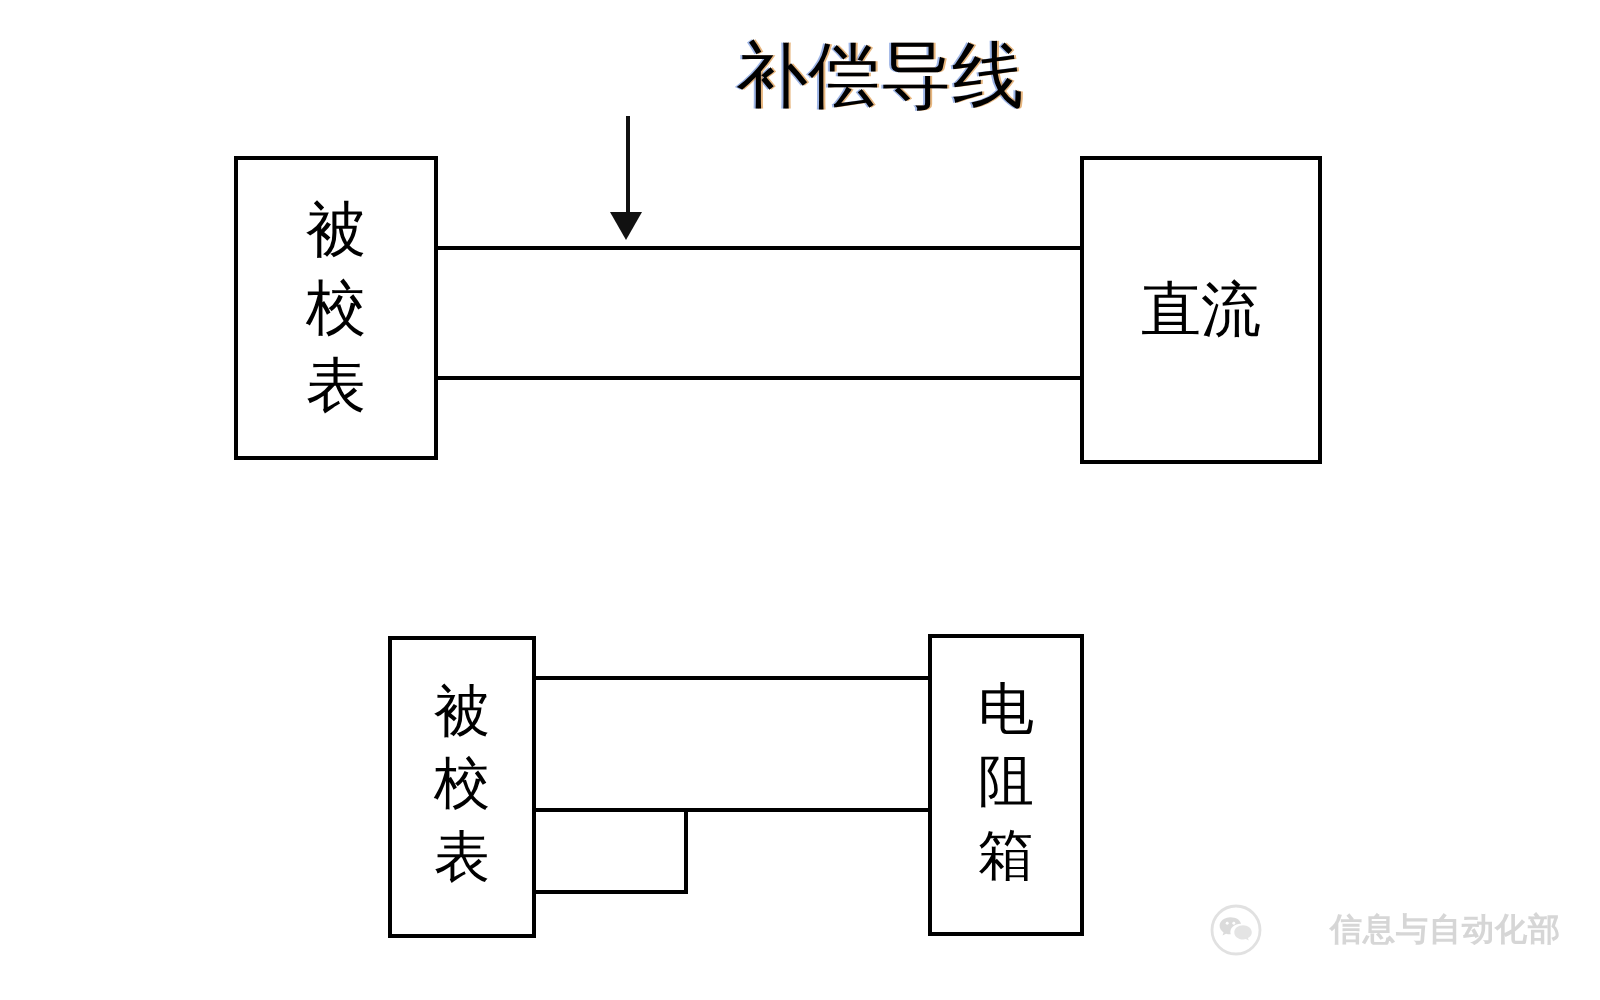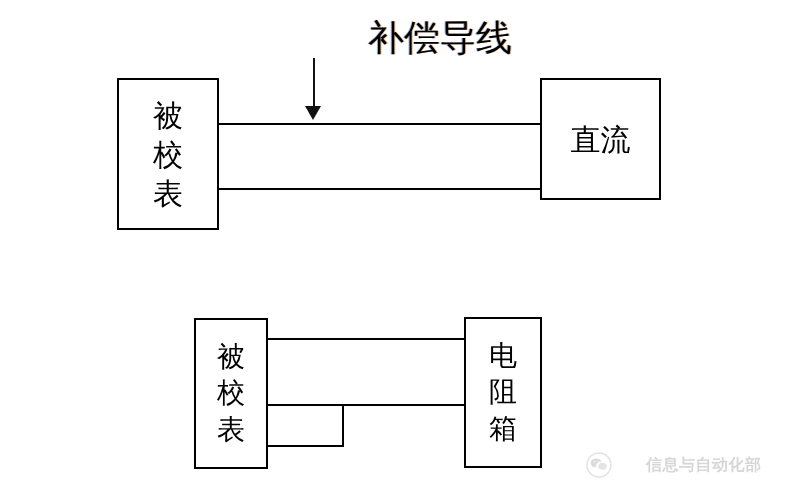--- a/index.html
+++ b/index.html
@@ -120,21 +120,21 @@
     <div class="glyph-col" style="font-size:30px;">
       <span class="glyph-row">被</span>
       <span class="glyph-row">校</span>
       <span class="glyph-row">表</span>
     </div>
   </div>
 
   <div class="wire-h" style="left:217px; top:123px; width:325px;"></div>
   <div class="wire-h" style="left:217px; top:188px; width:325px;"></div>
 
-  <div class="box" style="left:540px; top:78px; width:121px; height:122px;">
+  <div class="box" style="left:540px; top:78px; width:121px; height:154px;">
     <div class="glyph-col" style="font-size:30px;">
       <span class="glyph-row">直流</span>
     </div>
   </div>
 
   <div class="box" style="left:194px; top:318px; width:74px; height:151px;">
     <div class="glyph-col" style="font-size:28px;">
       <span class="glyph-row">被</span>
       <span class="glyph-row">校</span>
       <span class="glyph-row">表</span>
@@ -148,21 +148,21 @@
   <div class="wire-v" style="left:342px; top:404px; height:43px;"></div>
 
   <div class="box" style="left:464px; top:317px; width:78px; height:151px;">
     <div class="glyph-col" style="font-size:28px;">
       <span class="glyph-row">电</span>
       <span class="glyph-row">阻</span>
       <span class="glyph-row">箱</span>
     </div>
   </div>
 
-  <div id="watermark" style="left:586px; top:452px;gap:34px;">
+  <div id="watermark" style="left:605px; top:452px;gap:34px;">
     <span class="wm-badge">
       <svg viewBox="0 0 26 26" width="26" height="26" aria-hidden="true">
         <circle cx="13" cy="13" r="12" fill="none" stroke="#b5b5b5" stroke-width="1.4"></circle>
         <path d="M10.2 6.6c-3.0 0-5.4 1.9-5.4 4.3 0 1.35.77 2.55 1.98 3.34l-.52 1.5 1.75-.88c.63.18 1.3.28 2.0.28l.35-.01c-.12-.35-.18-.72-.18-1.1 0-2.3 2.26-4.16 5.05-4.16l.3.01c-.4-1.88-2.44-3.28-5.33-3.28z" fill="#a8a8a8"></path>
         <path d="M20.9 14.2c0-1.95-1.96-3.53-4.38-3.53s-4.38 1.58-4.38 3.53c0 1.96 1.96 3.54 4.38 3.54.5 0 .99-.07 1.44-.2l1.42.72-.41-1.22c1.16-.65 1.93-1.68 1.93-2.84z" fill="#bdbdbd"></path>
         <circle cx="8.6" cy="9.6" r=".72" fill="#ffffff"></circle>
         <circle cx="11.9" cy="9.6" r=".72" fill="#ffffff"></circle>
       </svg>
     </span>
     <span class="wm-text">信息与自动化部</span>

